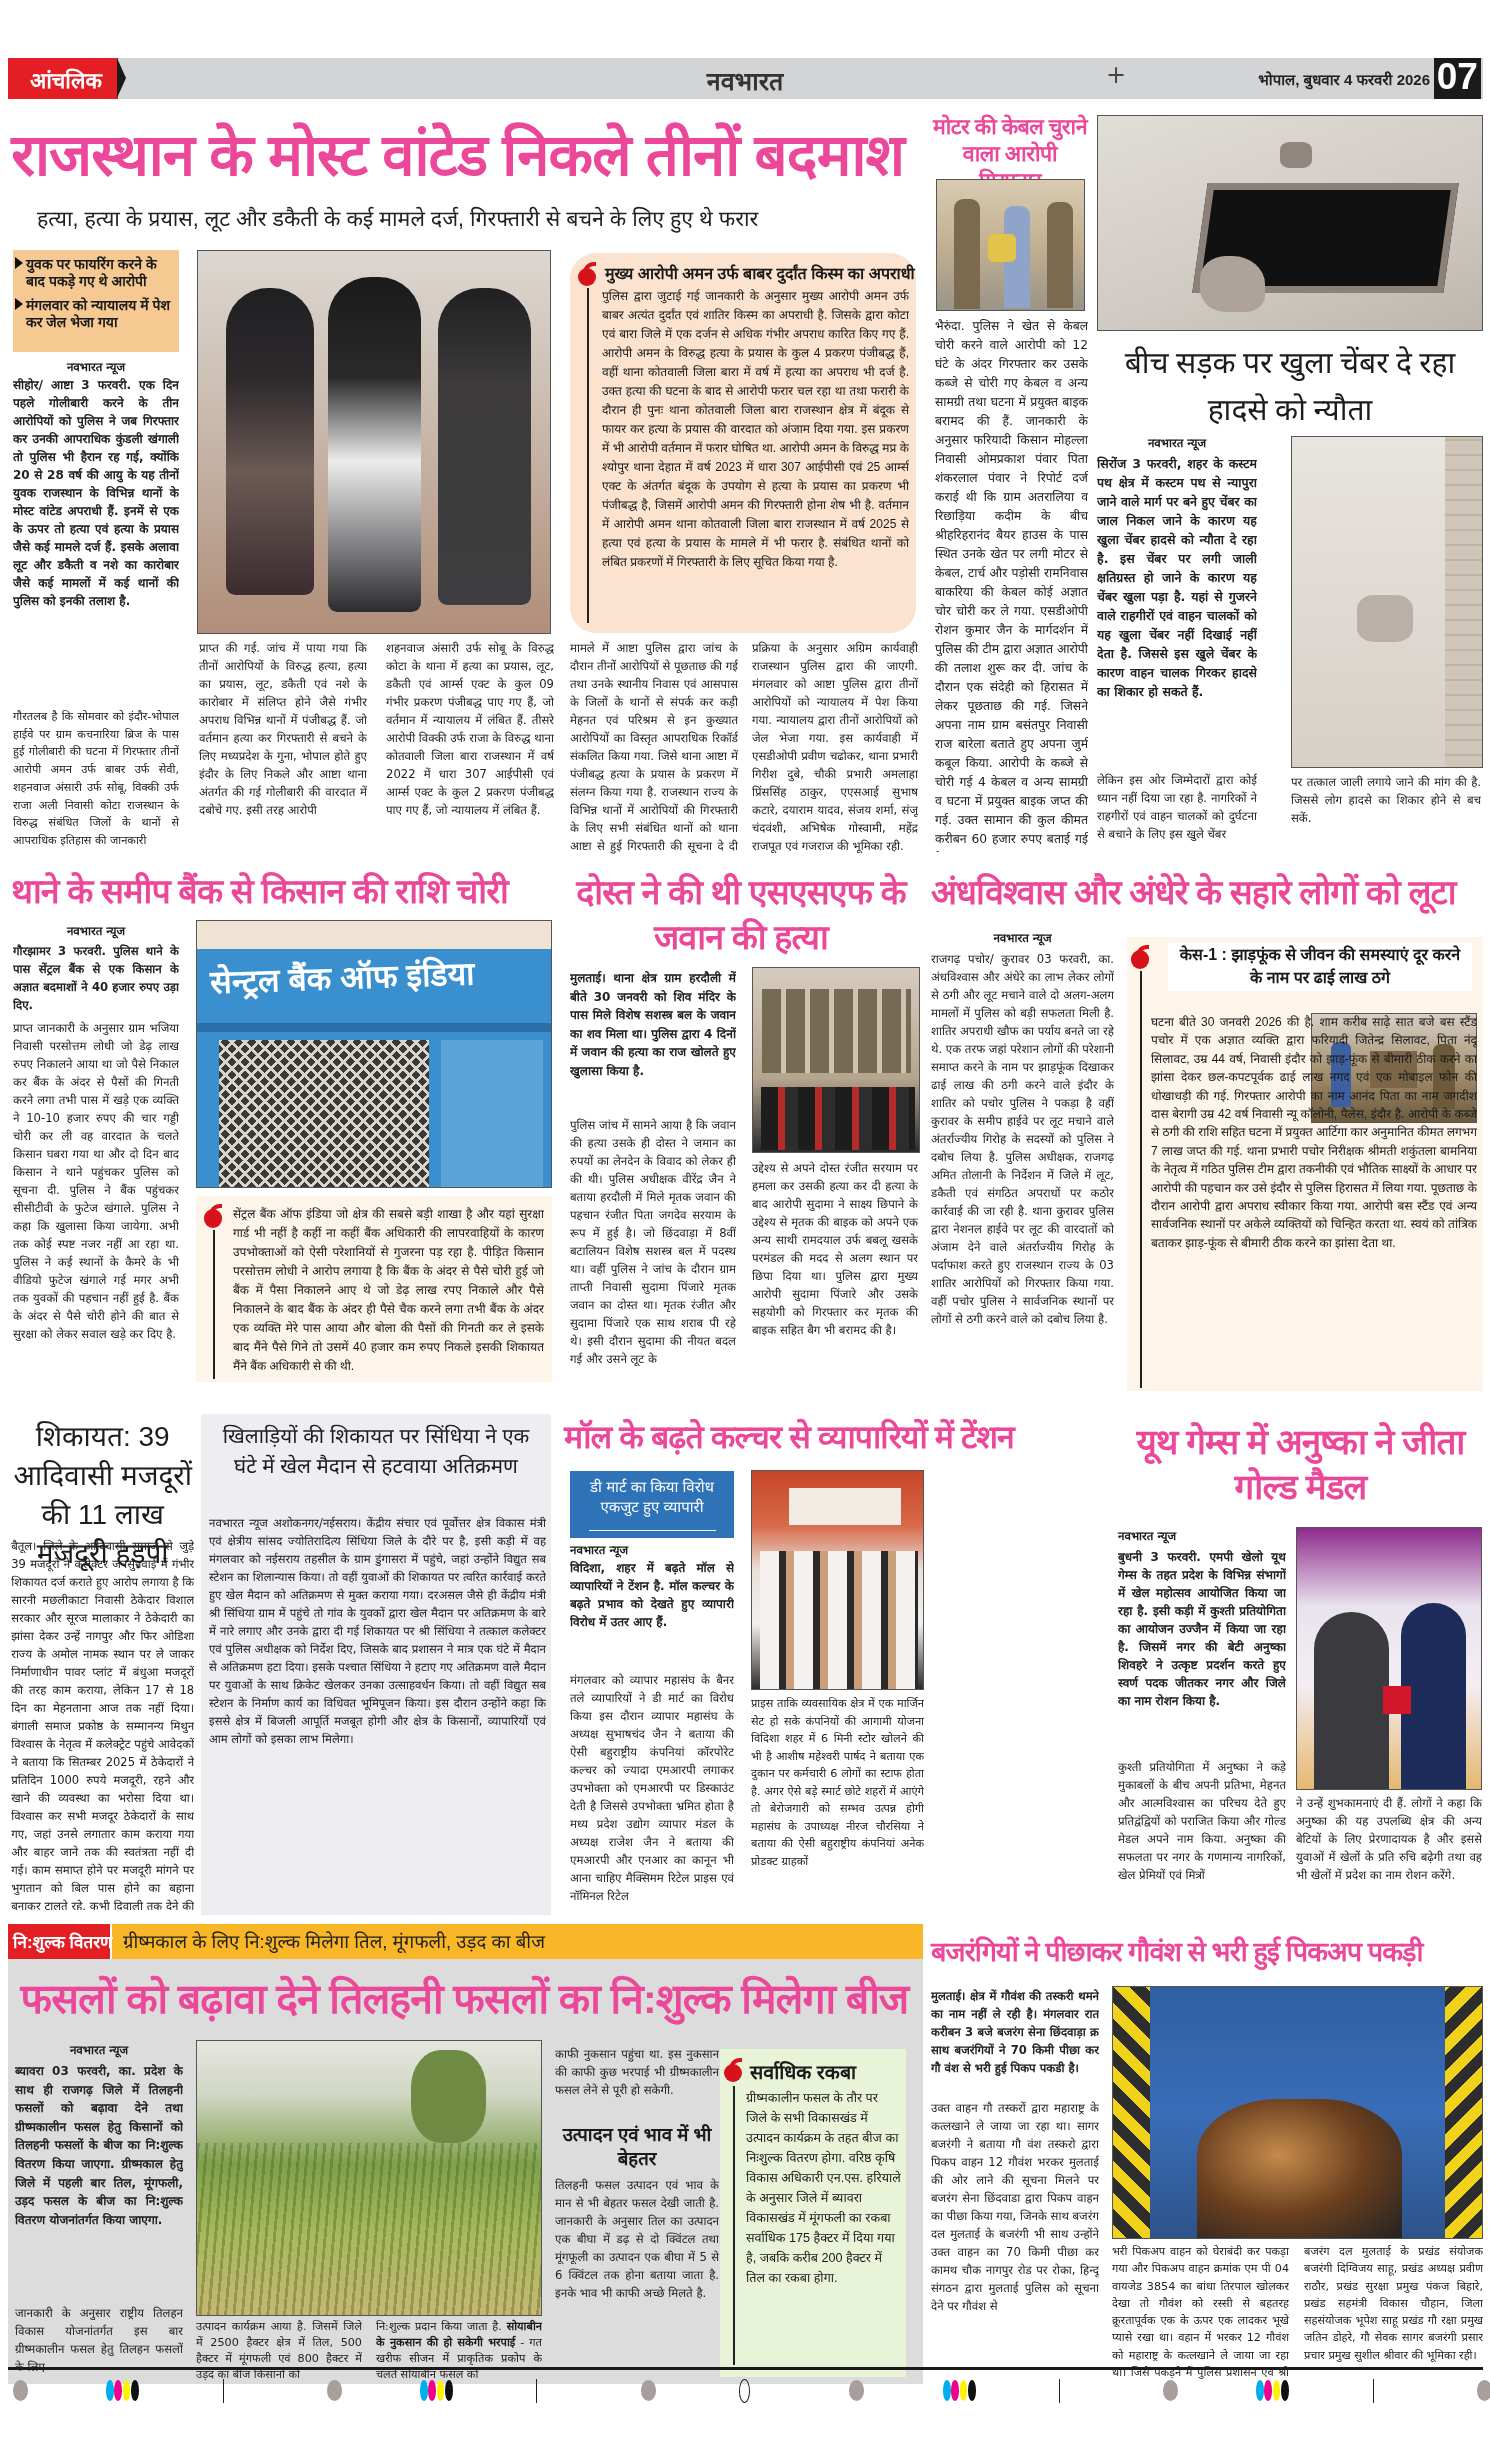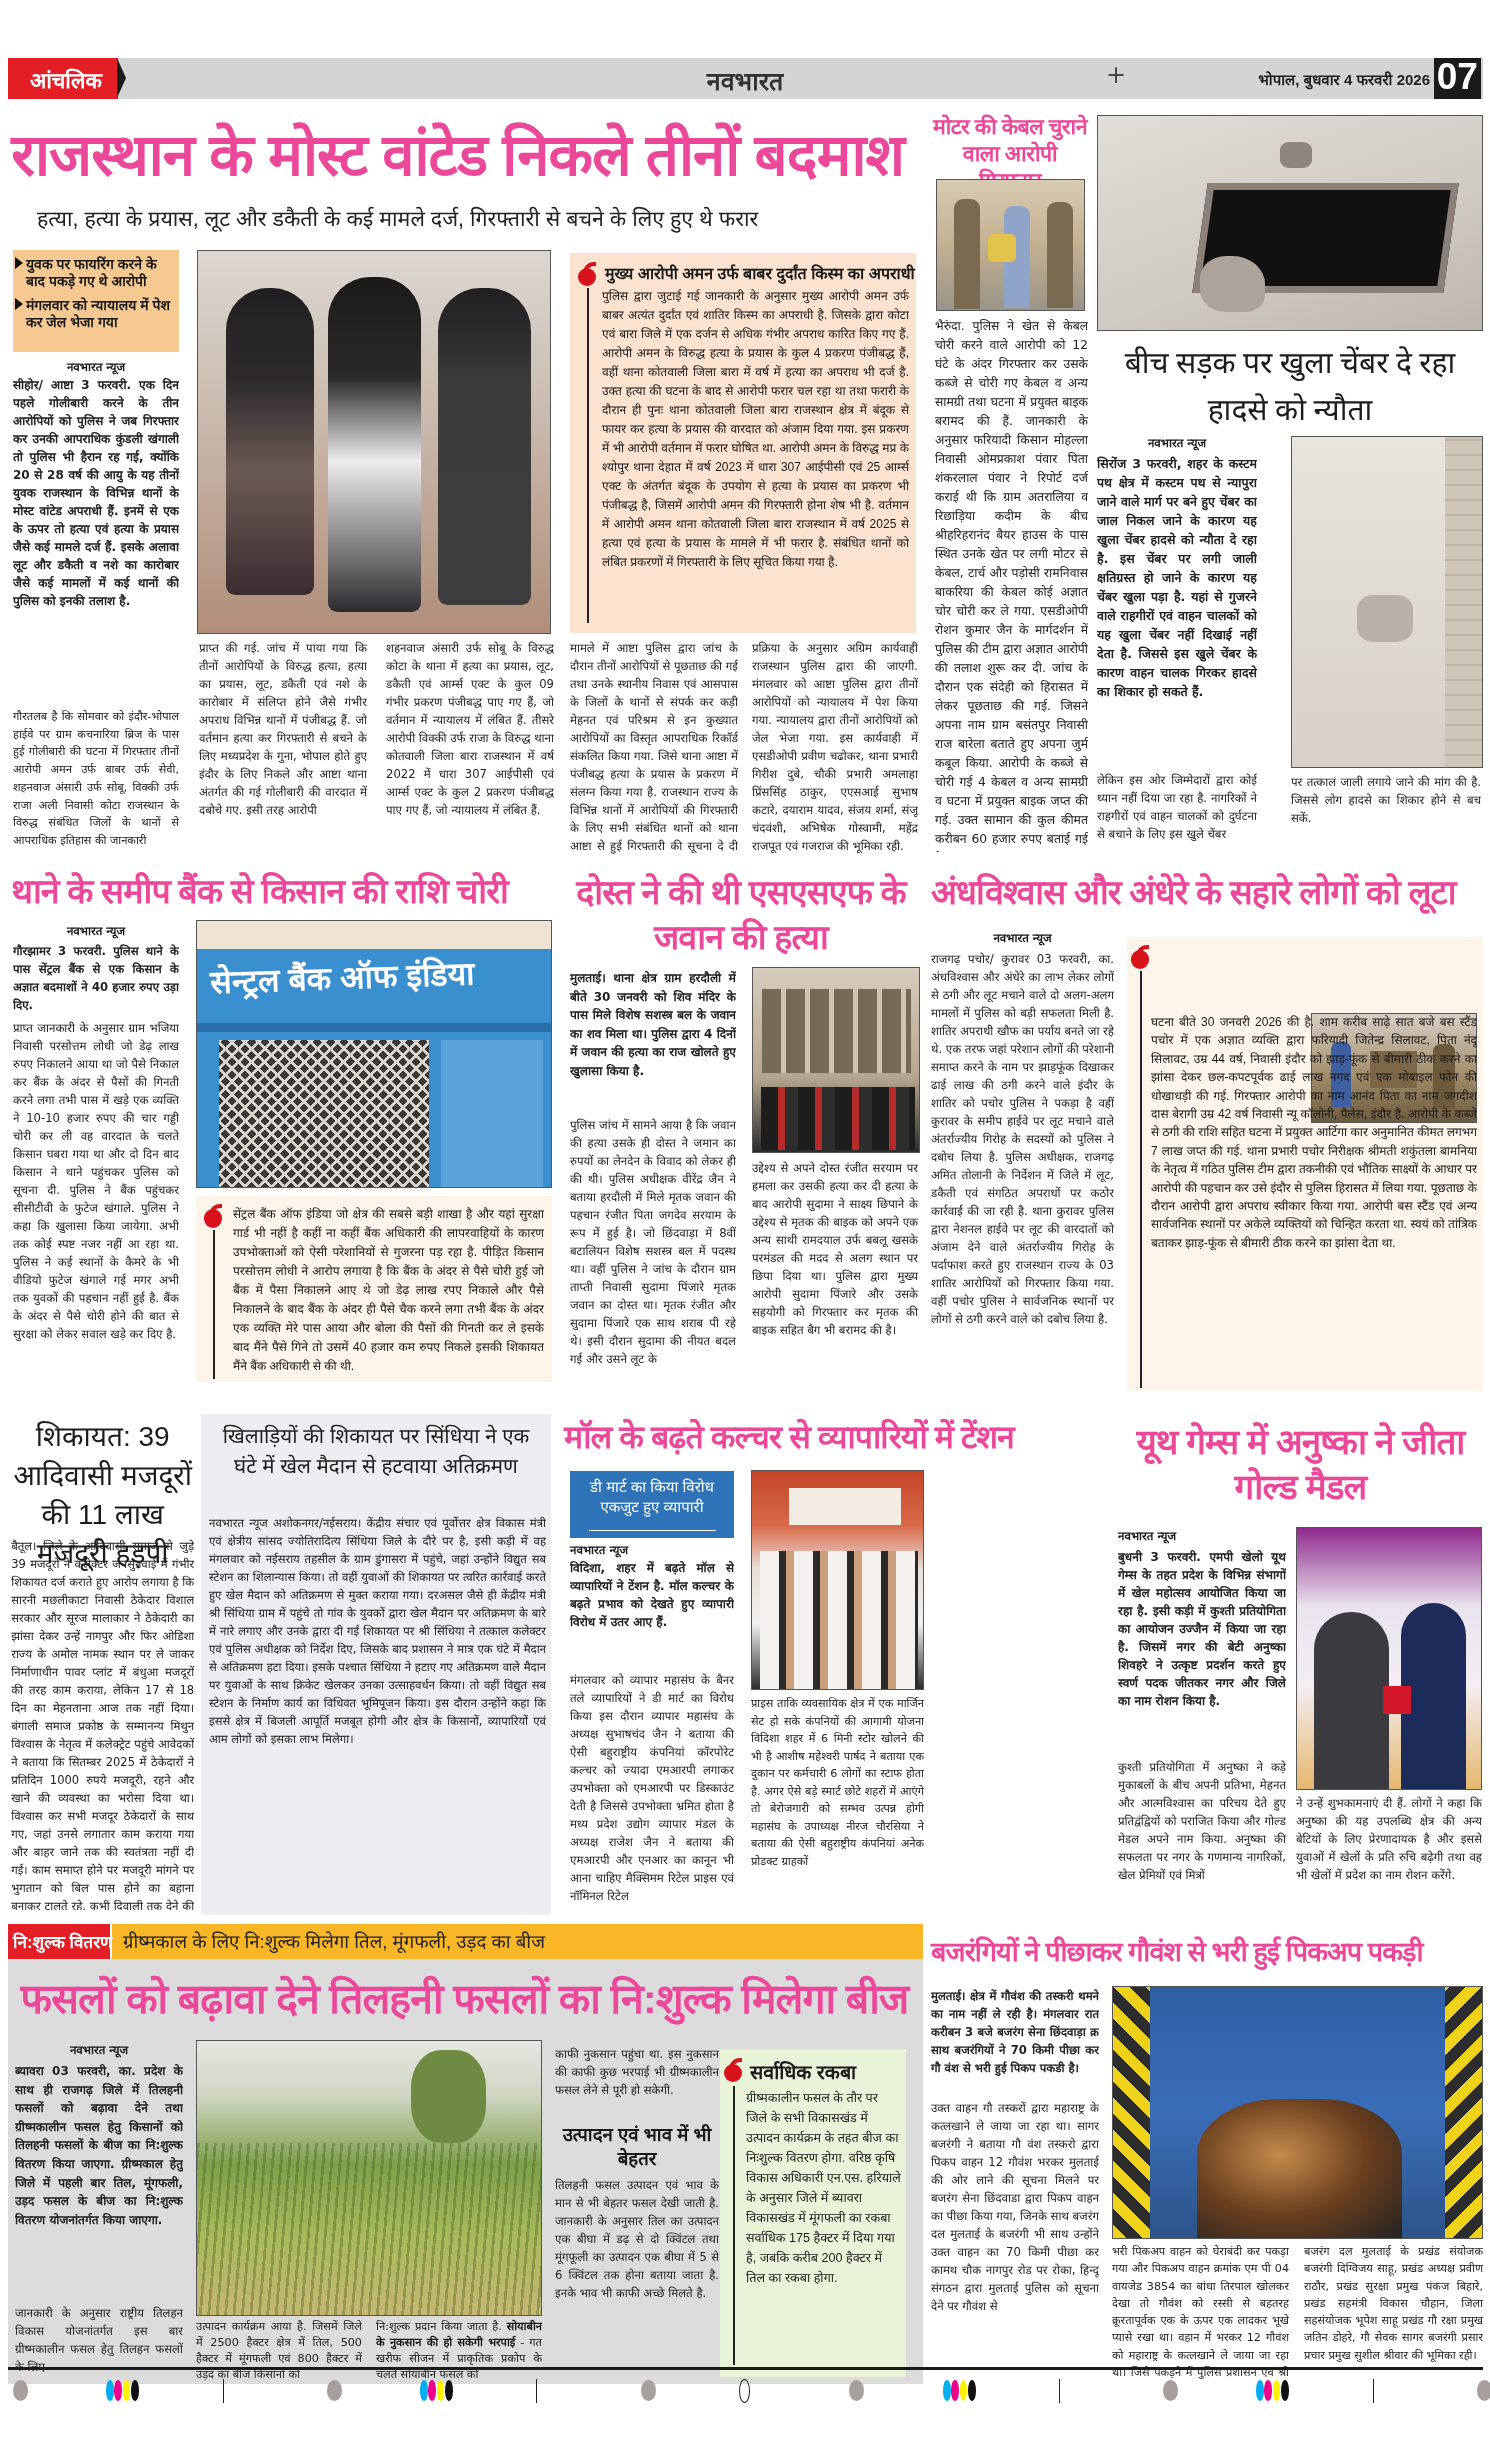--- a/index.html
+++ b/index.html
@@ -48,21 +48,21 @@
 <div class="abs col body-text" style="left:13px; top:708px; width:166px; height:147px; font-size:11.2px; line-height:17.7px;">गौरतलब है कि सोमवार को इंदौर-भोपाल हाईवे पर ग्राम कचनारिया ब्रिज के पास हुई गोलीबारी की घटना में गिरफ्तार तीनों आरोपी अमन उर्फ बाबर उर्फ सेवी, शहनवाज अंसारी उर्फ सोबू, विक्की उर्फ राजा अली निवासी कोटा राजस्थान के विरुद्ध संबंधित जिलों के थानों से आपराधिक इतिहास की जानकारी</div>
 
 <div class="abs photo" style="left:197px; top:250px; width:354px; height:384px; background:linear-gradient(180deg,#dcd7d1 0%,#c9b9ac 45%,#b08e7a 100%);">
   <div style="position:absolute; left:28px; top:37px; width:88px; height:307px; border-radius:42px 42px 9.3px 9.3px; background:linear-gradient(180deg,#1f1f22 0%,#2e2a2c 30%,#6b5a55 60%,#3b2c30 100%);"></div>
   <div style="position:absolute; left:130px; top:26px; width:93px; height:335px; border-radius:42px 42px 9.3px 9.3px; background:linear-gradient(180deg,#1a1a1a 0%,#2a2a2a 30%,#ececec 55%,#2c2c30 100%);"></div>
   <div style="position:absolute; left:240px; top:37px; width:93px; height:317px; border-radius:42px 42px 9.3px 9.3px; background:linear-gradient(180deg,#202022 0%,#3c3a3a 30%,#3d3d3f 100%);"></div>
 </div>
 <div class="abs col body-text" style="left:199px; top:639px; width:168px; height:216px;">प्राप्त की गई. जांच में पाया गया कि तीनों आरोपियों के विरुद्ध हत्या, हत्या का प्रयास, लूट, डकैती एवं नशे के कारोबार में संलिप्त होने जैसे गंभीर अपराध विभिन्न थानों में पंजीबद्ध हैं. जो वर्तमान हत्या कर गिरफ्तारी से बचने के लिए मध्यप्रदेश के गुना, भोपाल होते हुए इंदौर के लिए निकले और आष्टा थाना अंतर्गत की गई गोलीबारी की वारदात में दबोचे गए. इसी तरह आरोपी</div>
 <div class="abs col body-text" style="left:386px; top:639px; width:168px; height:216px;">शहनवाज अंसारी उर्फ सोबू के विरुद्ध कोटा के थाना में हत्या का प्रयास, लूट, डकैती एवं आर्म्स एक्ट के कुल 09 गंभीर प्रकरण पंजीबद्ध पाए गए हैं, जो वर्तमान में न्यायालय में लंबित हैं. तीसरे आरोपी विक्की उर्फ राजा के विरुद्ध थाना कोतवाली जिला बारा राजस्थान में वर्ष 2022 में धारा 307 आईपीसी एवं आर्म्स एक्ट के कुल 2 प्रकरण पंजीबद्ध पाए गए हैं, जो न्यायालय में लंबित हैं.</div>
 
-<div class="abs" style="left:570px; top:253px; width:346px; height:380px; background:#fbe3cf;">
+<div class="abs" style="left:570px; top:253px; width:346px; height:380px; background:#fbe3cf;border-radius:26px;">
   <div class="quote-mark" style="left:7.5px; top:9.3px;">
       <div class="dot"></div>
       <div class="tail"></div>
     </div>
   <div class="quote-line" style="left:17px; top:35px; height:335px;"></div>
   <div style="position:absolute; left:35px; top:9.3px; width:307px; font-family:'Liberation Sans',sans-serif; font-weight:bold; font-size:16px; white-space:nowrap;">मुख्य आरोपी अमन उर्फ बाबर दुर्दांत किस्म का अपराधी</div>
   <div class="col" style="position:absolute; left:32px; top:34px; width:307px; height:341px; font-family:'Liberation Sans',sans-serif; font-size:12px; line-height:19px; text-align:justify;">पुलिस द्वारा जुटाई गई जानकारी के अनुसार मुख्य आरोपी अमन उर्फ बाबर अत्यंत दुर्दांत एवं शातिर किस्म का अपराधी है. जिसके द्वारा कोटा एवं बारा जिले में एक दर्जन से अधिक गंभीर अपराध कारित किए गए हैं. आरोपी अमन के विरुद्ध हत्या के प्रयास के कुल 4 प्रकरण पंजीबद्ध हैं, वहीं थाना कोतवाली जिला बारा में वर्ष में हत्या का अपराध भी दर्ज है. उक्त हत्या की घटना के बाद से आरोपी फरार चल रहा था तथा फरारी के दौरान ही पुनः थाना कोतवाली जिला बारा राजस्थान क्षेत्र में बंदूक से फायर कर हत्या के प्रयास की वारदात को अंजाम दिया गया. इस प्रकरण में भी आरोपी वर्तमान में फरार घोषित था. आरोपी अमन के विरुद्ध मप्र के श्योपुर थाना देहात में वर्ष 2023 में धारा 307 आईपीसी एवं 25 आर्म्स एक्ट के अंतर्गत बंदूक के उपयोग से हत्या के प्रयास का प्रकरण भी पंजीबद्ध है, जिसमें आरोपी अमन की गिरफ्तारी होना शेष भी है. वर्तमान में आरोपी अमन थाना कोतवाली जिला बारा राजस्थान में वर्ष 2025 से हत्या एवं हत्या के प्रयास के मामले में भी फरार है. संबंधित थानों को लंबित प्रकरणों में गिरफ्तारी के लिए सूचित किया गया है.</div>
 </div>
 <div class="abs col body-text" style="left:570px; top:639px; width:168px; height:216px;">मामले में आष्टा पुलिस द्वारा जांच के दौरान तीनों आरोपियों से पूछताछ की गई तथा उनके स्थानीय निवास एवं आसपास के जिलों के थानों से संपर्क कर कड़ी मेहनत एवं परिश्रम से इन कुख्यात आरोपियों का विस्तृत आपराधिक रिकॉर्ड संकलित किया गया. जिसे थाना आष्टा में पंजीबद्ध हत्या के प्रयास के प्रकरण में संलग्न किया गया है. राजस्थान राज्य के विभिन्न थानों में आरोपियों की गिरफ्तारी के लिए सभी संबंधित थानों को थाना आष्टा से हुई गिरफ्तारी की सूचना दे दी गई है. न्यायालयीन</div>
 <div class="abs col body-text" style="left:752px; top:639px; width:166px; height:216px;">प्रक्रिया के अनुसार अग्रिम कार्यवाही राजस्थान पुलिस द्वारा की जाएगी. मंगलवार को आष्टा पुलिस द्वारा तीनों आरोपियों को न्यायालय में पेश किया गया. न्यायालय द्वारा तीनों आरोपियों को जेल भेजा गया. इस कार्यवाही में एसडीओपी प्रवीण चढोकर, थाना प्रभारी गिरीश दुबे, चौकी प्रभारी अमलाहा प्रिंससिंह ठाकुर, एएसआई सुभाष कटारे, दयाराम यादव, संजय शर्मा, संजू चंदवंशी, अभिषेक गोस्वामी, महेंद्र राजपूत एवं गजराज की भूमिका रही.</div>
@@ -122,20 +122,21 @@
 
 <div class="abs headline" style="left:931px; top:870px; width:551px; font-size:34px; line-height:45px; white-space:nowrap;">अंधविश्वास और अंधेरे के सहारे लोगों को लूटा</div>
 <div class="abs byline" style="left:931px; top:929px; width:183px;">नवभारत न्यूज</div>
 <div class="abs col body-text" style="left:931px; top:950px; width:183px; height:441px;">राजगढ़ पचोर/ कुरावर 03 फरवरी, का. अंधविश्वास और अंधेरे का लाभ लेकर लोगों से ठगी और लूट मचाने वाले दो अलग-अलग मामलों में पुलिस को बड़ी सफलता मिली है. शातिर अपराधी खौफ का पर्याय बनते जा रहे थे. एक तरफ जहां परेशान लोगों की परेशानी समाप्त करने के नाम पर झाड़फूंक दिखाकर ढाई लाख की ठगी करने वाले इंदौर के शातिर को पचोर पुलिस ने पकड़ा है वहीं कुरावर के समीप हाईवे पर लूट मचाने वाले अंतर्राज्यीय गिरोह के सदस्यों को पुलिस ने दबोच लिया है. पुलिस अधीक्षक, राजगढ़ अमित तोलानी के निर्देशन में जिले में लूट, डकैती एवं संगठित अपराधों पर कठोर कार्रवाई की जा रही है. थाना कुरावर पुलिस द्वारा नेशनल हाईवे पर लूट की वारदातों को अंजाम देने वाले अंतर्राज्यीय गिरोह के पर्दाफाश करते हुए राजस्थान राज्य के 03 शातिर आरोपियों को गिरफ्तार किया गया. वहीं पचोर पुलिस ने सार्वजनिक स्थानों पर लोगों से ठगी करने वाले को दबोच लिया है.</div>
 <div class="abs" style="left:1127px; top:937px; width:356px; height:454px; background:#fdf4ea;">
   <div class="quote-mark" style="left:3.7px; top:7.5px;">
       <div class="dot"></div>
       <div class="tail"></div>
     </div>
   <div class="quote-line" style="left:13px; top:34px; height:417px;"></div>
+  <div style="position:absolute; left:41px; top:5.6px; width:304px; background:#fff; padding:1.9px 3.7px; font-family:'Liberation Sans',sans-serif; font-weight:bold; font-size:16px; line-height:22.4px; text-align:center;">केस-1 : झाड़फूंक से जीवन की समस्याएं दूर करने के नाम पर ढाई लाख ठगे</div>
   <div class="photo" style="position:absolute; left:184px; top:76px; width:166px; height:110px; background:linear-gradient(180deg,#d8d0c5 0%,#a38f6c 55%,#6c5a3e 100%);">
     <div style="position:absolute; left:18.6px; top:28px; width:20.5px; height:65px; background:#3e5fa0; border-radius:7.5px 7.5px 0 0;"></div>
     <div style="position:absolute; left:58px; top:37px; width:47px; height:37px; background:#7b6647;"></div>
     <div style="position:absolute; left:121px; top:30px; width:22.4px; height:65px; background:#6d5a3a; border-radius:7.5px 7.5px 0 0;"></div>
   </div>
   <div class="col" style="position:absolute; left:24px; top:76px; width:326px; height:371px; font-family:'Liberation Sans',sans-serif; font-size:12px; line-height:18.4px; text-align:justify; shape-outside:none;">घटना बीते 30 जनवरी 2026 की है. शाम करीब साढ़े सात बजे बस स्टैंड पचोर में एक अज्ञात व्यक्ति द्वारा फरियादी जितेन्द्र सिलावट, पिता नंदू सिलावट, उम्र 44 वर्ष, निवासी इंदौर को झाड़-फूंक से बीमारी ठीक करने का झांसा देकर छल-कपटपूर्वक ढाई लाख नगद एवं एक मोबाइल फोन की धोखाधड़ी की गई. गिरफ्तार आरोपी का नाम आनंद पिता का नाम जगदीश दास बेरागी उम्र 42 वर्ष निवासी न्यू कॉलोनी, पैलेस, इंदौर है. आरोपी के कब्जे से ठगी की राशि सहित घटना में प्रयुक्त आर्टिगा कार अनुमानित कीमत लगभग 7 लाख जप्त की गई. थाना प्रभारी पचोर निरीक्षक श्रीमती शकुंतला बामनिया के नेतृत्व में गठित पुलिस टीम द्वारा तकनीकी एवं भौतिक साक्ष्यों के आधार पर आरोपी की पहचान कर उसे इंदौर से पुलिस हिरासत में लिया गया. पूछताछ के दौरान आरोपी द्वारा अपराध स्वीकार किया गया. आरोपी बस स्टैंड एवं अन्य सार्वजनिक स्थानों पर अकेले व्यक्तियों को चिन्हित करता था. स्वयं को तांत्रिक बताकर झाड़-फूंक से बीमारी ठीक करने का झांसा देता था.</div>
 </div>
 
 <div class="abs" style="left:11.2px; top:1417px; width:183px; font-family:'Liberation Sans',sans-serif; font-size:28px; line-height:39px; text-align:center; color:#1c1c1c;">शिकायत: 39 आदिवासी मजदूरों की 11 लाख मजदूरी हड़पी</div>
 <div class="abs col body-text" style="left:11.2px; top:1537px; width:183px; height:373px; font-size:11.5px; line-height:18px;">बैतूल। जिले के आदिवासी समाज से जुड़े 39 मजदूरों ने कलेक्टर जनसुनवाई में गंभीर शिकायत दर्ज कराते हुए आरोप लगाया है कि सारनी मछलीकाटा निवासी ठेकेदार विशाल सरकार और सूरज मालाकार ने ठेकेदारी का झांसा देकर उन्हें नागपुर और फिर ओडिशा राज्य के अमोल नामक स्थान पर ले जाकर निर्माणाधीन पावर प्लांट में बंधुआ मजदूरों की तरह काम कराया, लेकिन 17 से 18 दिन का मेहनताना आज तक नहीं दिया। बंगाली समाज प्रकोष्ठ के सम्मानन्य मिथुन विश्वास के नेतृत्व में कलेक्ट्रेट पहुंचे आवेदकों ने बताया कि सितम्बर 2025 में ठेकेदारों ने प्रतिदिन 1000 रुपये मजदूरी, रहने और खाने की व्यवस्था का भरोसा दिया था। विश्वास कर सभी मजदूर ठेकेदारों के साथ गए, जहां उनसे लगातार काम कराया गया और बाहर जाने तक की स्वतंत्रता नहीं दी गई। काम समाप्त होने पर मजदूरी मांगने पर भुगतान को बिल पास होने का बहाना बनाकर टालते रहे. कभी दिवाली तक देने की बात कही, लेकिन हाल ही में मजदूरी मांगने पर साफ मना कर दिया और जातिगत गालियां देकर अपमानित किया गया। शिकायतकर्ताओं ने बताया कि सभी मजदूर आदिवासी समाज से हैं और मजदूरी कर परिवार का पालन करते हैं.</div>

